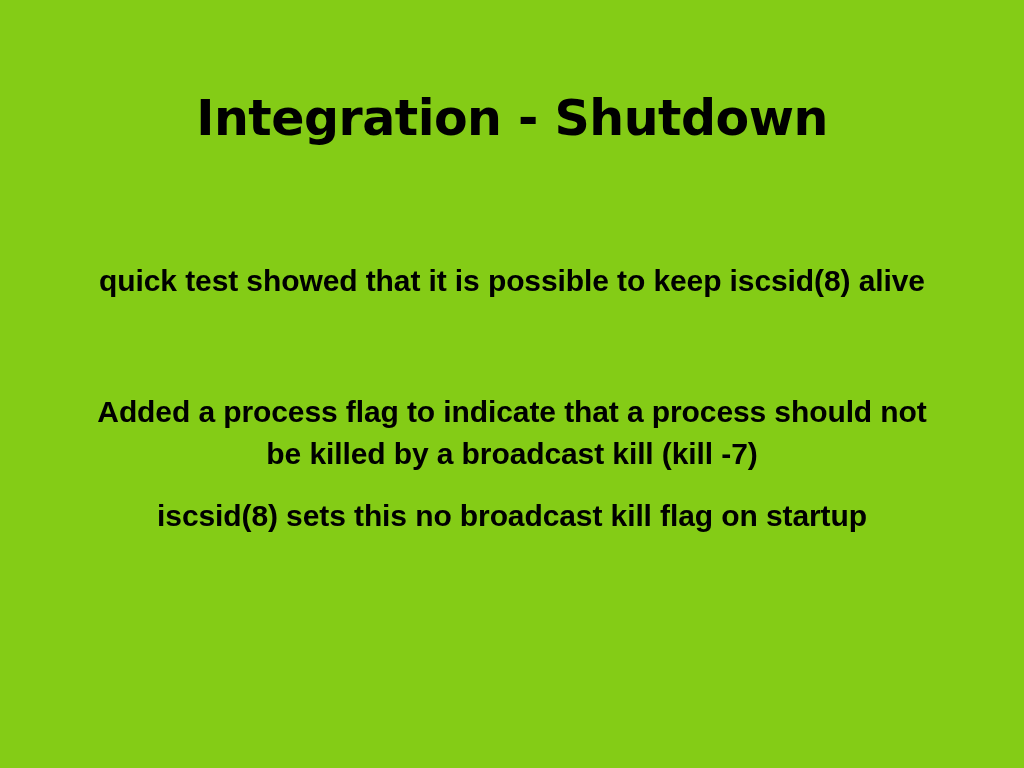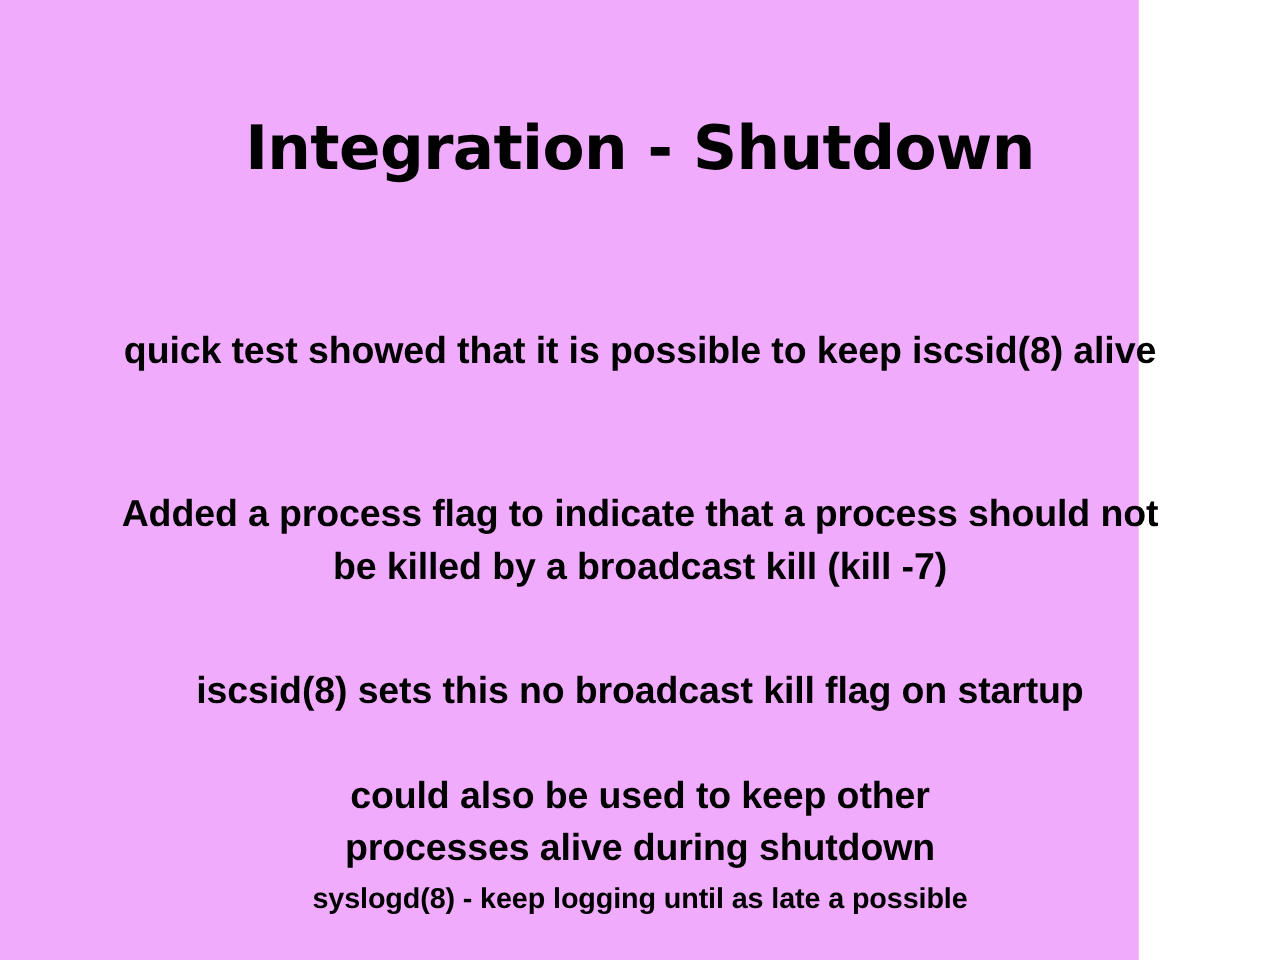--- a/index.html
+++ b/index.html
@@ -11,23 +11,23 @@
     width: 1024px;
     height: 768px;
     background: #ffffff;
     font-family: "Liberation Sans", sans-serif;
     color: #000000;
     overflow: hidden;
   }
 
   .slide {
     position: relative;
-    width: 911px;
+    width: 1024px;
     height: 768px;
-    background: #f0abfc;
+    background: #84cc16;
     box-sizing: border-box;
     display: flex;
     flex-direction: column;
     align-items: center;
   }
 
   .slide-title {
     margin: 0;
     padding: 0;
     position: absolute;
@@ -50,21 +50,21 @@
     width: 1024px;
     text-align: center;
     font-family: "Liberation Sans", sans-serif;
     font-weight: 700;
     color: #000000;
     margin-top: 43px;
   }
 
   .block-1 { top: 217px; }
   .block-2 { top: 348px; }
-  .block-3 { top: 489px; }
+  .block-3 { top: 452px; }
   .block-4 { top: 573px; }
 
   .body-line {
     display: block;
     font-size: 30px;
     line-height: 42px;
     font-weight: 700;
     letter-spacing: -0.1px;
     white-space: nowrap;
   }
@@ -87,19 +87,14 @@
 
   <div class="body-block block-2">
     <span class="body-line">Added a process flag to indicate that a process should not</span>
     <span class="body-line">be killed by a broadcast kill (kill -7)</span>
   </div>
 
   <div class="body-block block-3">
     <span class="body-line">iscsid(8) sets this no broadcast kill flag on startup</span>
   </div>
 
-  <div class="body-block block-4">
-    <span class="body-line">could also be used to keep other</span>
-    <span class="body-line">processes alive during shutdown</span>
-    <span class="body-line small">syslogd(8) - keep logging until as late a possible</span>
-  </div>
 
 </div>
 
 </body></html>

